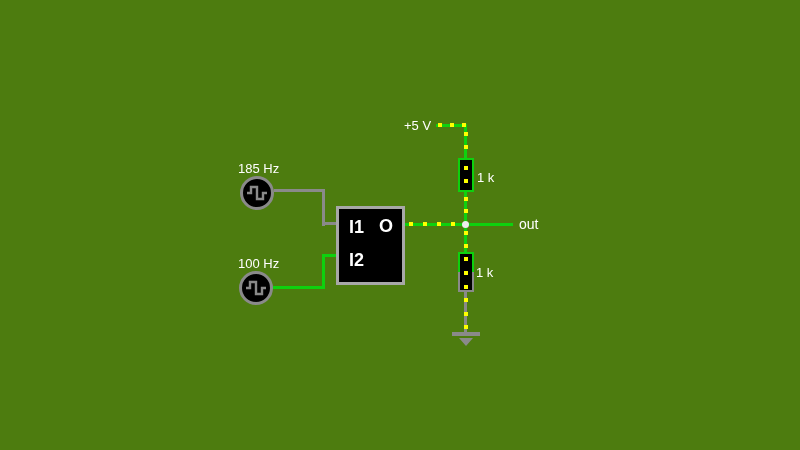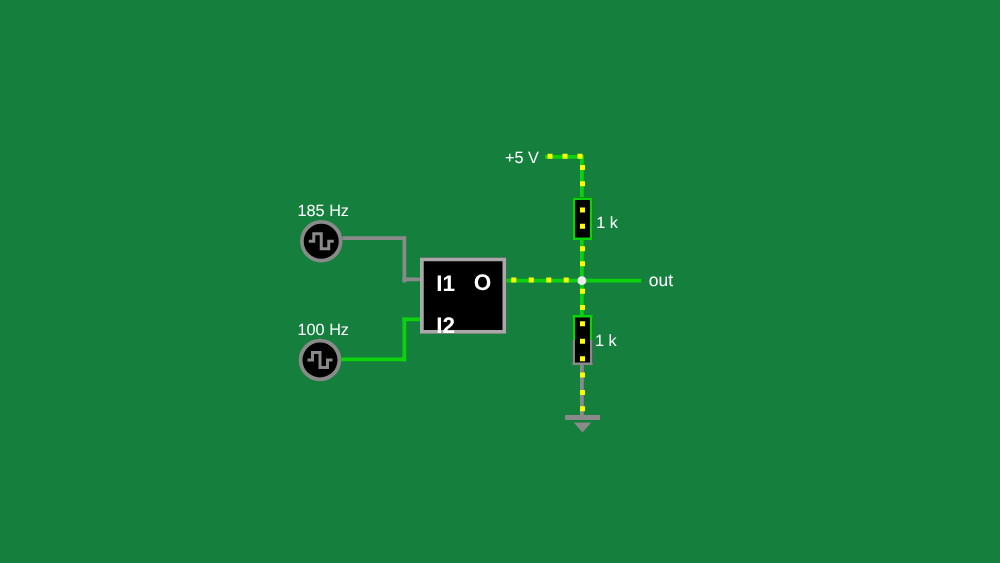--- a/index.html
+++ b/index.html
@@ -1,31 +1,31 @@
 <!DOCTYPE html>
 <html><head>
 <meta charset="utf-8">
 <style>
   html,body{margin:0;padding:0;background:#000;}
   #stage{
-    position:relative;width:800px;height:450px;background:#15803d;overflow:hidden;
+    position:relative;width:800px;height:450px;background:#4d7c0f;overflow:hidden;
     font-family:"Liberation Sans", sans-serif;
   }
   .lbl{position:absolute;color:#fff;font-size:13px;white-space:nowrap;line-height:1;}
   .wire{position:absolute;}
   .wire.green{background:#0ed10e;}
   .wire.gray{background:#8a8a8a;}
   .dot{position:absolute;width:4px;height:4px;background:#ffff00;display:block;}
   .res{position:absolute;box-sizing:border-box;background:#000;}
   .res.green{border:2px solid #0ed10e;}
   .res.greenhalf{border:2px solid #0ed10e;border-bottom:none;}
   .res.grayhalf{border:2px solid #8a8a8a;border-top:none;}
   .src{position:absolute;width:34px;height:34px;border:3px solid #8a8a8a;border-radius:50%;
        box-sizing:border-box;background:#000;display:flex;align-items:center;justify-content:center;}
-  .gate{position:absolute;left:336px;top:206px;width:69px;height:61px;box-sizing:border-box;
+  .gate{position:absolute;left:336px;top:206px;width:69px;height:79px;box-sizing:border-box;
         border:3px solid #a8a8a8;background:#000;color:#fff;}
   .pin{position:absolute;font-size:18px;font-weight:bold;color:#fff;line-height:1;}
   .junction{position:absolute;left:462px;top:221px;width:7px;height:7px;border-radius:50%;background:#ededed;}
   .gndbar{position:absolute;left:452px;top:332px;width:28px;height:4px;background:#8a8a8a;}
   .gndtri{position:absolute;left:459px;top:338px;width:0;height:0;
           border-left:7px solid transparent;border-right:7px solid transparent;border-top:8px solid #8a8a8a;}
 </style>
 </head>
 <body>
 

